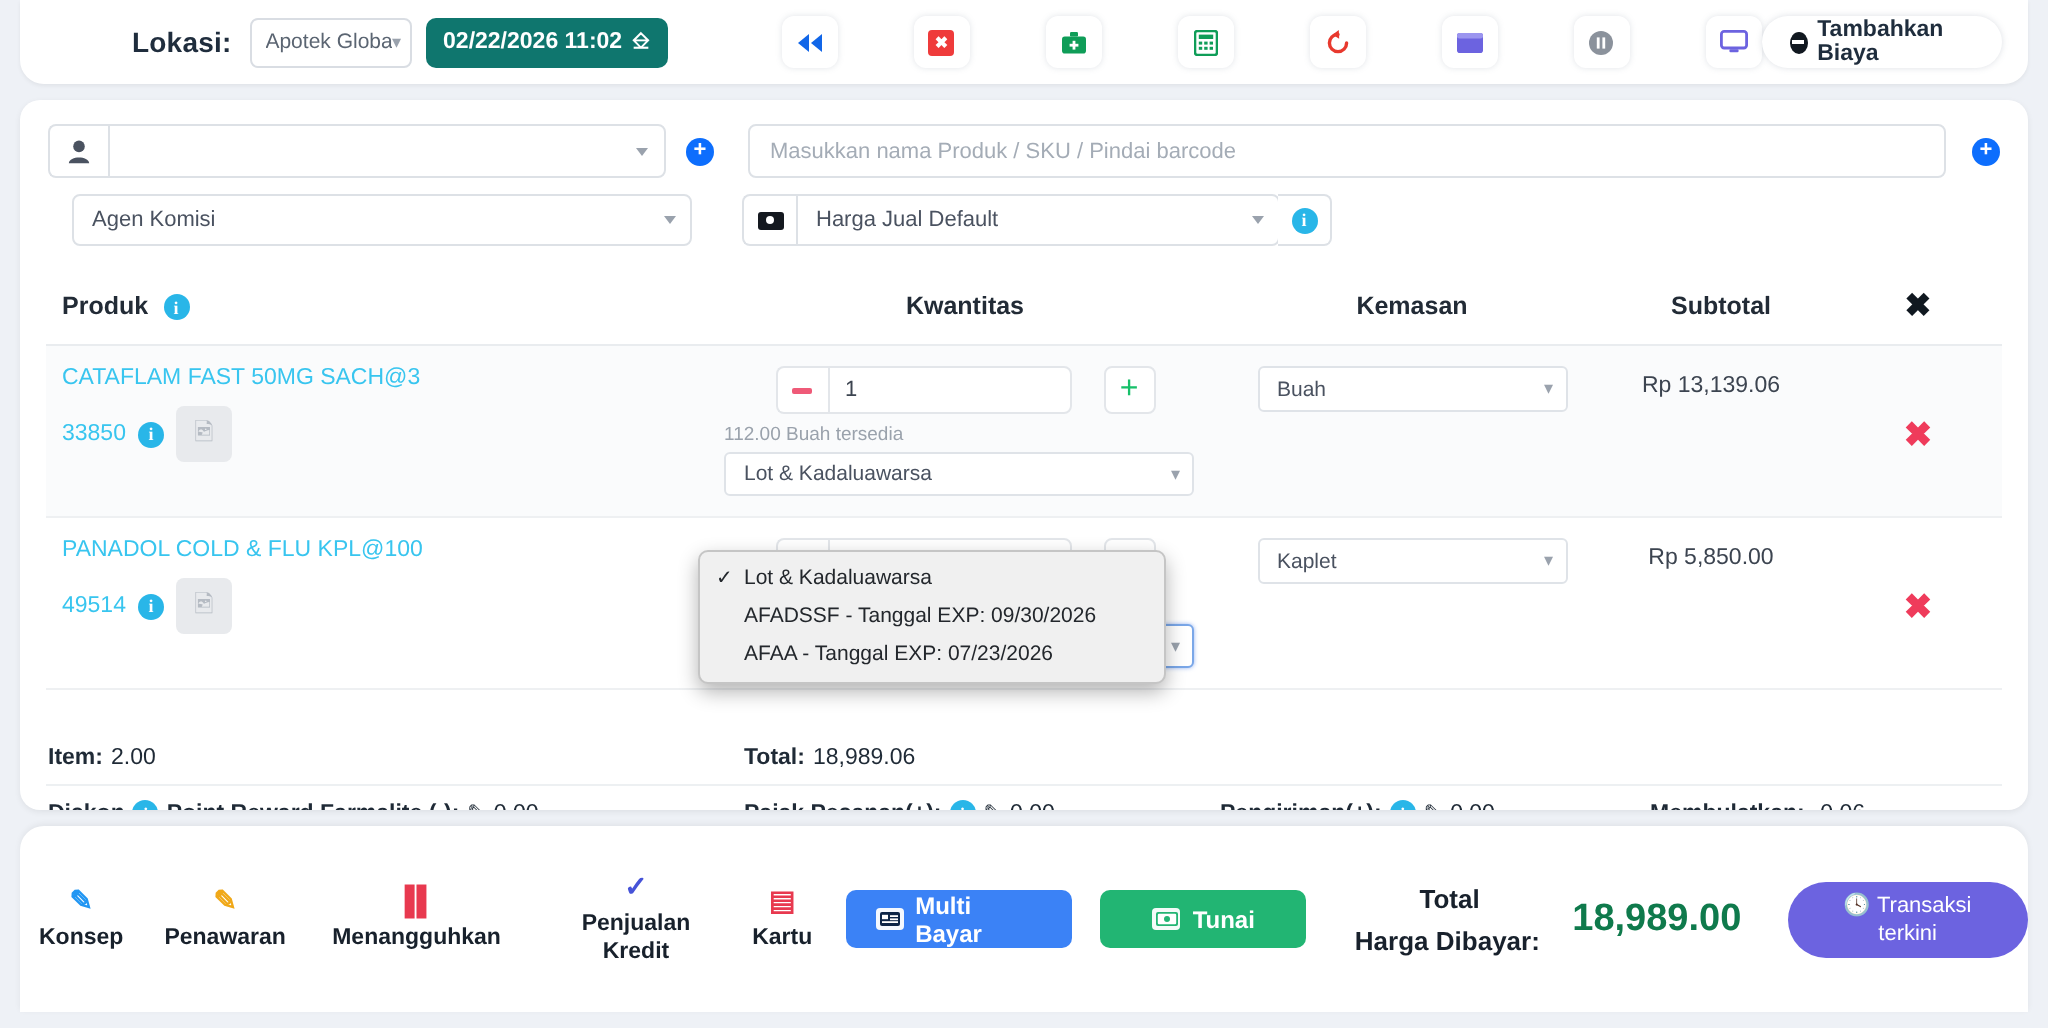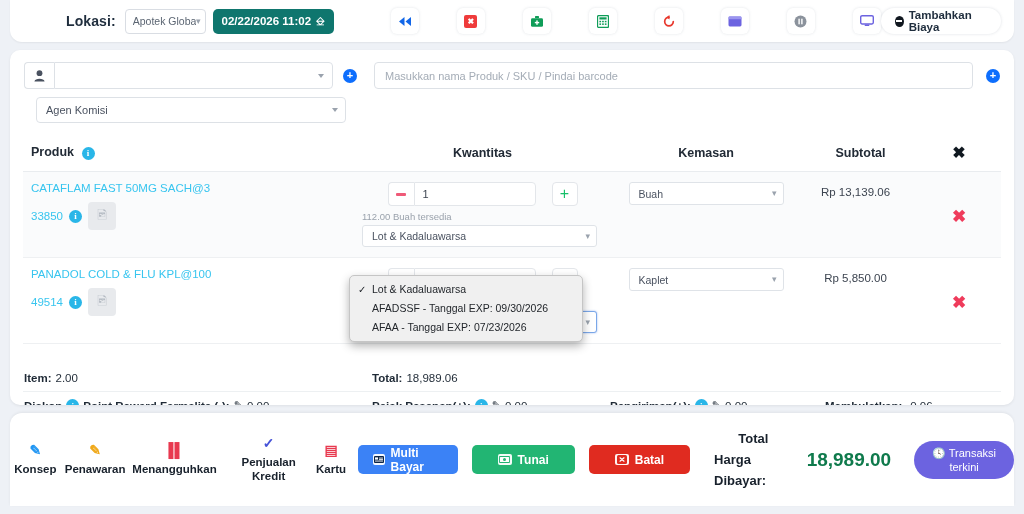--- a/index.html
+++ b/index.html
@@ -298,20 +298,34 @@
     <div class="prod-search">
       <span>Masukkan nama Produk / SKU / Pindai barcode</span>
     </div>
     <span class="plus-circ" style="margin-left:13px">+</span>
   </div>
 
   <div class="srow2">
     <div class="agen-select">
       <span style="flex:1">Agen Komisi</span>
       <span class="caret"></span>
+    </div>
+    <div class="price-group">
+      <div class="money-ico">
+          <span class="bill">
+            <i></i>
+          </span>
+        </div>
+      <div class="price-select">
+        <span style="flex:1">Harga Jual Default</span>
+        <span class="caret"></span>
+      </div>
+      <div class="info-box">
+        <span class="info-dot">i</span>
+      </div>
     </div>
   </div>
 
   <table class="items">
     <colgroup>
       <col class="col-prod">
         <col class="col-qty">
         <col class="col-kem">
         <col class="col-sub">
         <col class="col-del">
@@ -503,29 +517,20 @@
   <div class="pill" style="background:#22b573; margin-left:14px; padding:0 26px;">
     <span class="bx">
       <svg width="11" height="7" viewBox="0 0 11 7">
           <rect width="11" height="7" rx="1" fill="#22b573"></rect>
           <rect x=".9" y=".9" width="9.2" height="5.2" rx=".6" fill="#fff"></rect>
           <circle cx="5.5" cy="3.5" r="1.5" fill="#22b573"></circle>
         </svg>
     </span>
     <span>Tunai</span>
   </div>
-  <div class="pill" style="background:#e02b20; margin-left:14px; padding:0 26px;">
-    <span class="bx">
-      <svg width="10" height="9" viewBox="0 0 10 9">
-          <rect width="10" height="9" rx="1.5" fill="#e02b20"></rect>
-          <path d="M3 2.8 L7 6.2 M7 2.8 L3 6.2" stroke="#fff" stroke-width="1.2" stroke-linecap="round"></path>
-        </svg>
-    </span>
-    <span>Batal</span>
-  </div>
 
   <div class="totlabel" style="margin-left:24px">
     <span class="ctr">Total</span>
     <span>Harga</span>
     <span>Dibayar:</span>
   </div>
   <div class="totamt" style="margin-left:14px">18,989.00</div>
 
   <div class="lastbtn" style="margin-left:23px">
     <div>

